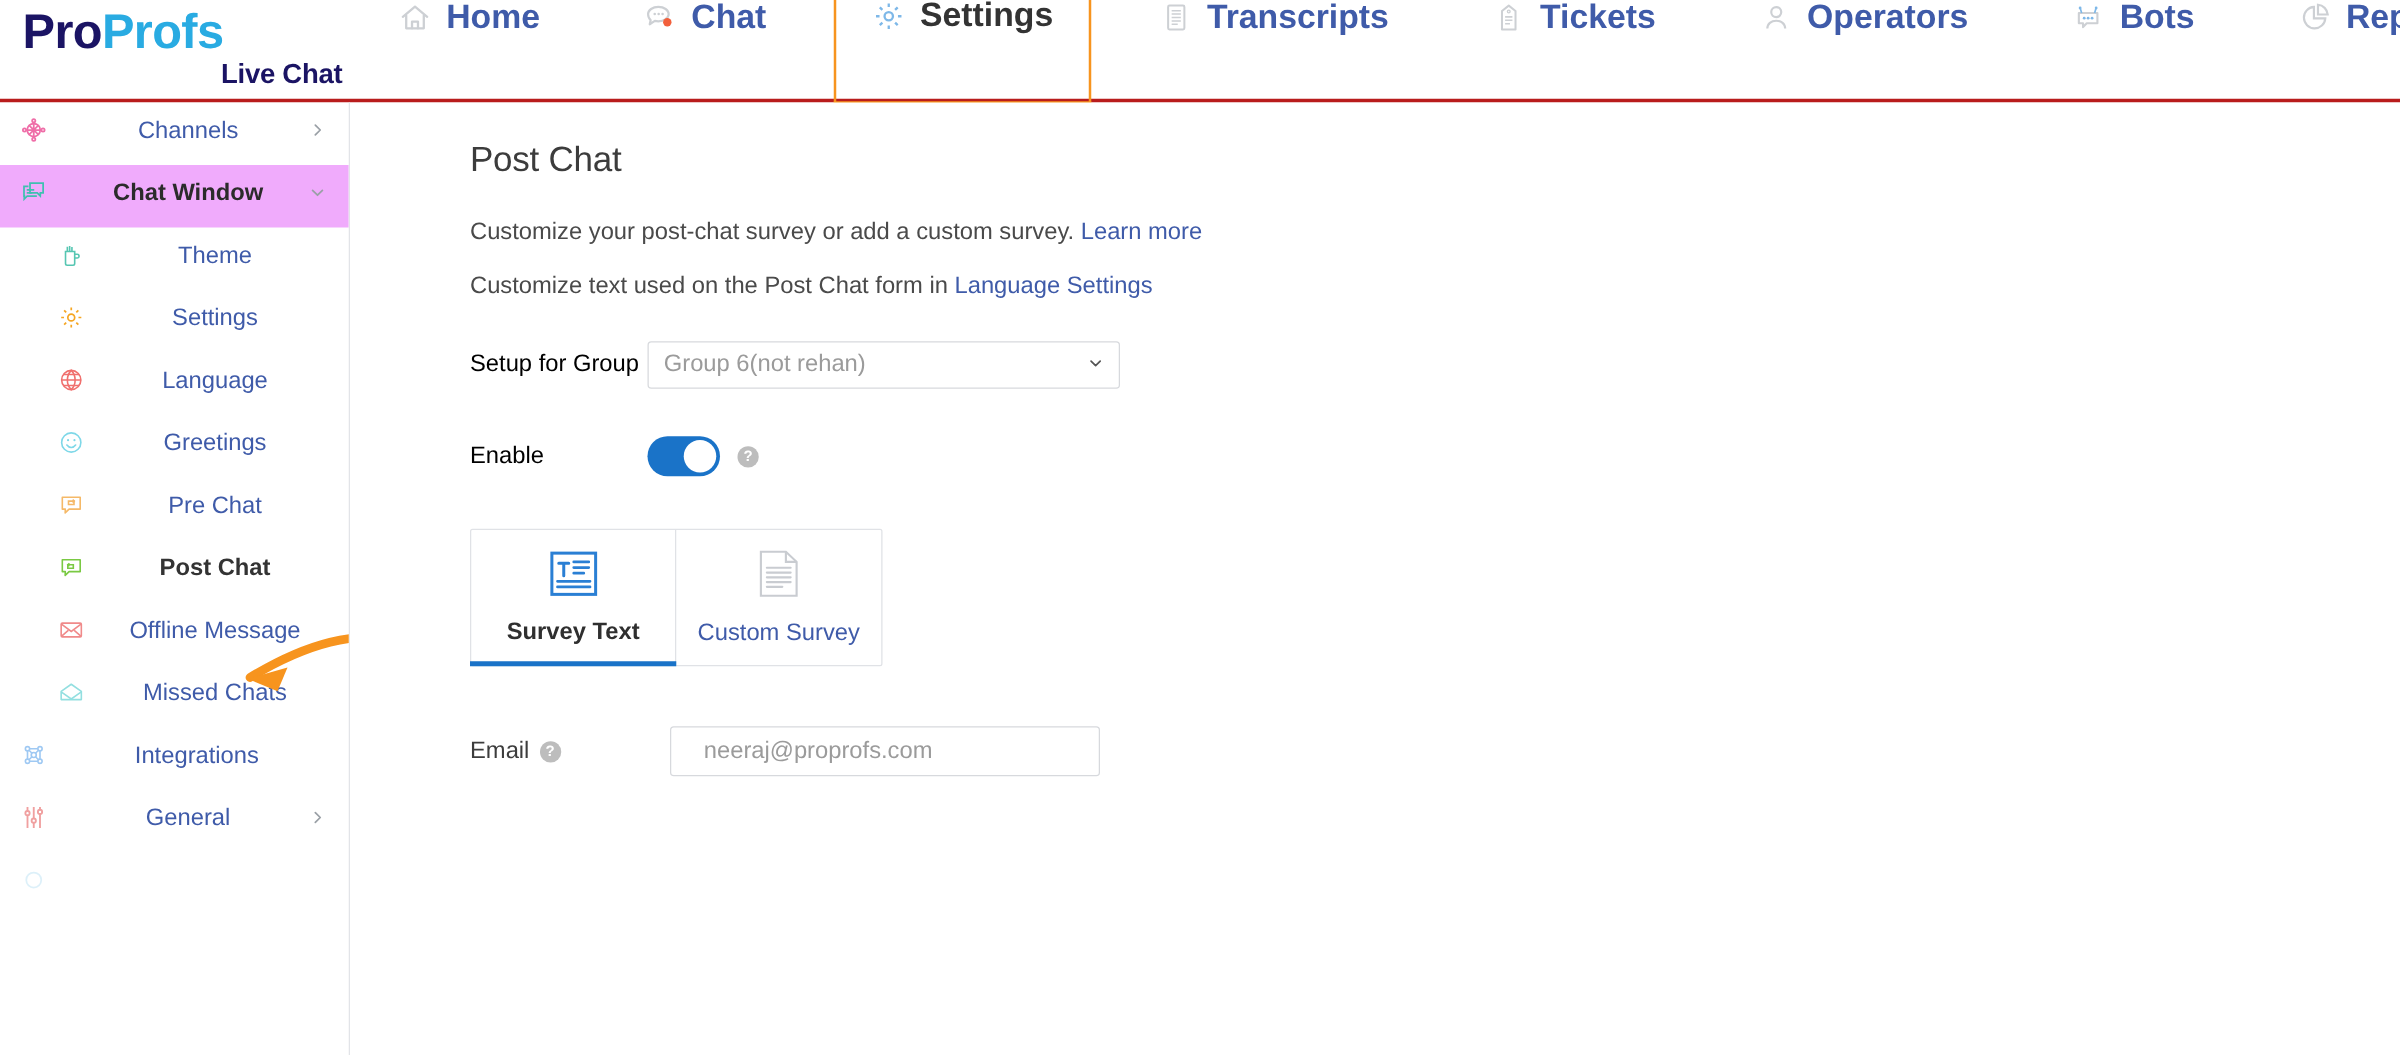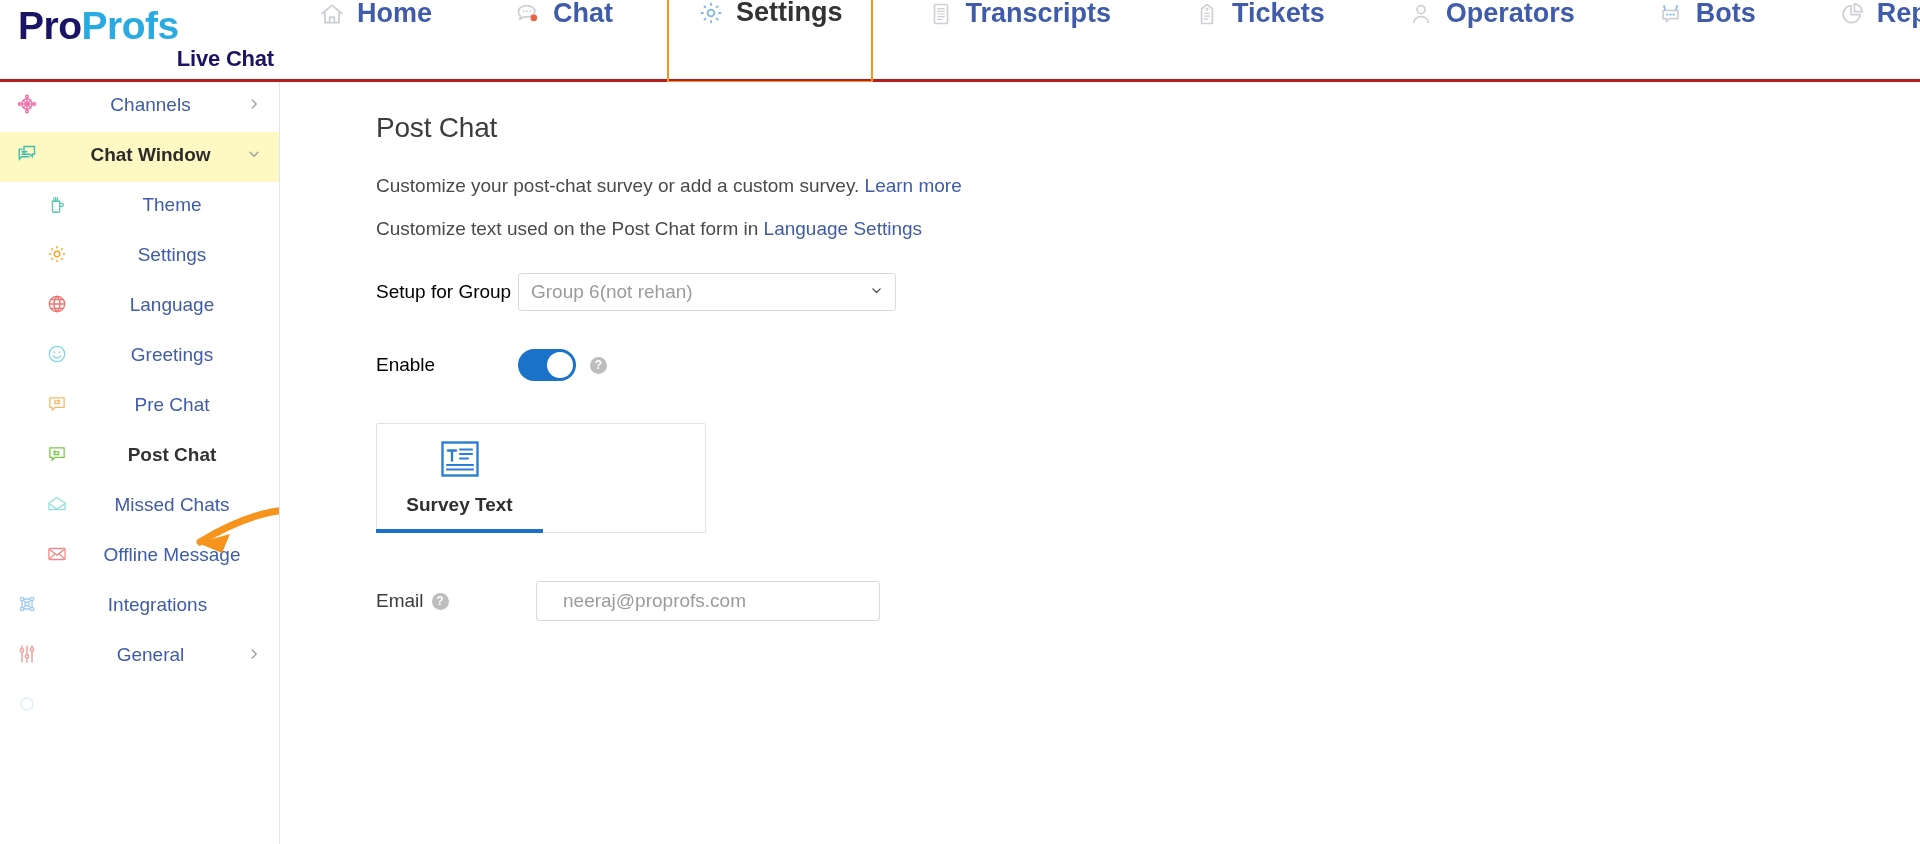--- a/index.html
+++ b/index.html
@@ -102,21 +102,21 @@
     text-align: center;
   }
   .side-item .side-ico {
     width: 26px; height: 26px;
     display: flex; align-items: center; justify-content: center;
     margin-right: 14px;
     flex: 0 0 26px;
   }
   .side-item.sub { padding-left: 44px; }
   .side-item.sub .side-ico { margin-right: 13px; }
-  .side-item.highlight { background: #fef9c3; color: #2b2b2b; font-weight: 700; }
+  .side-item.highlight { background: #f0abfc; color: #2b2b2b; font-weight: 700; }
   .side-item.current { color: #333333; font-weight: 700; }
   .side-label { flex: 1; line-height: 1; }
   .chev { color: #9aa0a6; font-size: 17px; display: flex; align-items: center; }
 
   
   .main {
     flex: 1;
     padding: 0;
     overflow: hidden;
     position: relative;
@@ -469,36 +469,36 @@
             <path d="M4.2 5.2h15.6v10.4h-9.7l-3.4 3.3.1-3.3H4.2z" stroke-linejoin="round"></path>
             <path d="M9 9.6h4.8v3H9z"></path>
             <path d="M10.4 8.3 9 9.6l1.4 1.3"></path>
           </svg>
       </span>
       <span class="side-label">Post Chat</span>
     </div>
 
     <div class="side-item sub">
       <span class="side-ico">
+        <svg width="22" height="22" viewBox="0 0 24 24" fill="none" stroke="#f08a8a" stroke-width="1.4">
+            <rect x="3.2" y="6" width="17.6" height="12" rx="1"></rect>
+            <path d="M3.2 6.6 12 13.2l8.8-6.6M3.4 17.6l6-5.3M20.6 17.6l-6-5.3"></path>
+          </svg>
+      </span>
+      <span class="side-label">Offline Message</span>
+    </div>
+
+    <div class="side-item sub">
+      <span class="side-ico">
         <svg width="22" height="22" viewBox="0 0 24 24" fill="none" stroke="#93dfe0" stroke-width="1.4">
             <path d="M3.2 11 12 4.8 20.8 11v7.2H3.2z" stroke-linejoin="round"></path>
             <path d="M3.2 11.4 12 17.6l8.8-6.2"></path>
           </svg>
       </span>
       <span class="side-label">Missed Chats</span>
-    </div>
-
-    <div class="side-item sub">
-      <span class="side-ico">
-        <svg width="22" height="22" viewBox="0 0 24 24" fill="none" stroke="#f08a8a" stroke-width="1.4">
-            <rect x="3.2" y="6" width="17.6" height="12" rx="1"></rect>
-            <path d="M3.2 6.6 12 13.2l8.8-6.6M3.4 17.6l6-5.3M20.6 17.6l-6-5.3"></path>
-          </svg>
-      </span>
-      <span class="side-label">Offline Message</span>
     </div>
 
     <div class="side-item">
       <span class="side-ico">
         <svg width="24" height="24" viewBox="0 0 24 24" fill="none" stroke="#9fc9f3" stroke-width="1.3">
             <circle cx="7" cy="7" r="1.7"></circle>
             <circle cx="17" cy="7" r="1.7"></circle>
             <circle cx="7" cy="17" r="1.7"></circle>
             <circle cx="17" cy="17" r="1.7"></circle>
             <circle cx="12" cy="12" r="2"></circle>
@@ -585,20 +585,30 @@
             <svg width="40" height="38" viewBox="0 0 40 38" fill="none">
               <rect x="2.5" y="2.5" width="35" height="33" stroke="#2a7fd4" stroke-width="2.4" fill="#ffffff"></rect>
               <path d="M8 10.5h8M12 10.5v10" stroke="#2a7fd4" stroke-width="2.4" stroke-linecap="round"></path>
               <path d="M20 9.5h12M20 14h12M20 18.5h8" stroke="#2a7fd4" stroke-width="2.2" stroke-linecap="round"></path>
               <path d="M7 25h26M7 29.5h26" stroke="#2a7fd4" stroke-width="2.2" stroke-linecap="round"></path>
             </svg>
           </span>
           <span class="tab-label">Survey Text</span>
         </div>
 
+        <div class="tabcard">
+          <span>
+            <svg width="36" height="40" viewBox="0 0 36 42" fill="none">
+              <path d="M3 2.5h21l9 8.5v28.5H3z" stroke="#c9ccd1" stroke-width="1.8" fill="#ffffff"></path>
+              <path d="M24 2.5v8.5h9" stroke="#c9ccd1" stroke-width="1.8"></path>
+              <path d="M8 16h20M8 20h20M8 24h20M8 28h20M8 32h13" stroke="#c9ccd1" stroke-width="1.8" stroke-linecap="round"></path>
+            </svg>
+          </span>
+          <span class="tab-label">Custom Survey</span>
+        </div>
 
       </div>
 
 
       <div class="email-row">
         <div class="email-label">
           <span>Email</span>
           <span class="help-ico" style="margin-left:8px;">?</span>
         </div>
         <input class="text-input" type="text" placeholder="neeraj@proprofs.com" style="">

